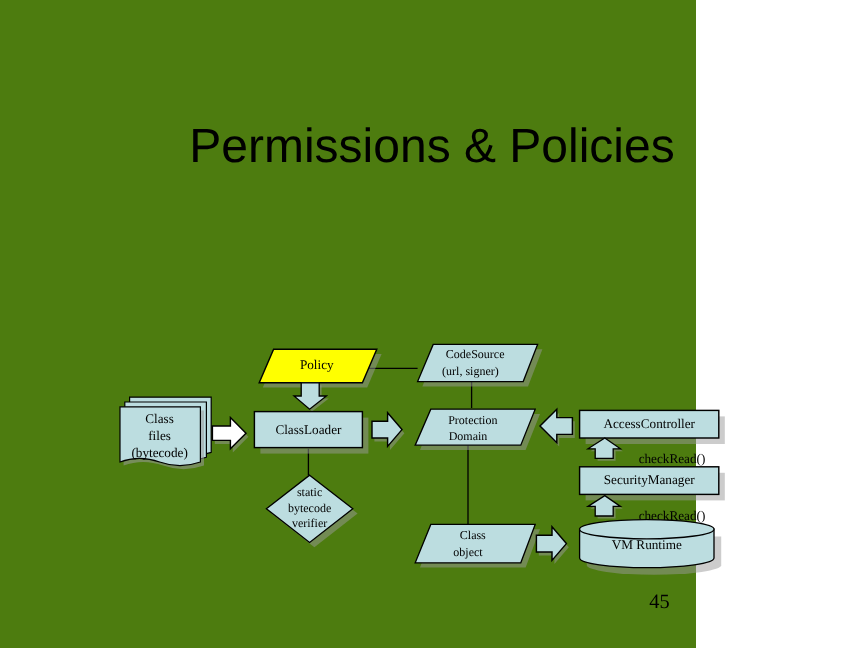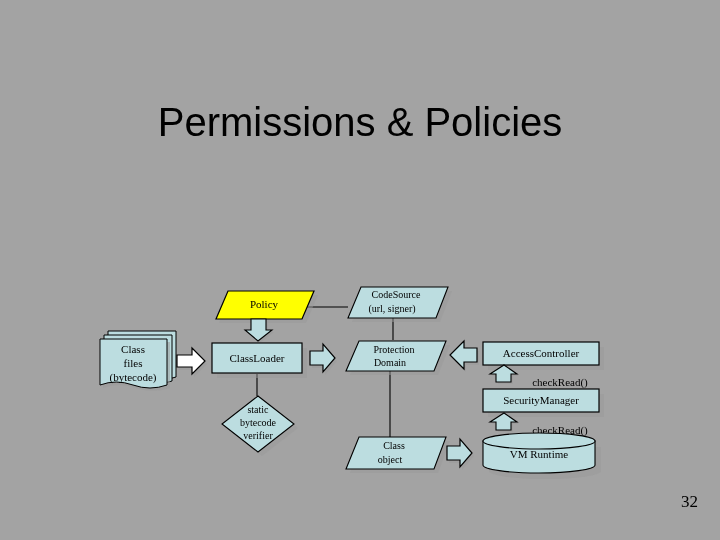--- a/index.html
+++ b/index.html
@@ -10,23 +10,23 @@
   body {
     width: 720px;
     height: 540px;
     position: relative;
     overflow: hidden;
     font-family: "Liberation Serif", "DejaVu Serif", serif;
   }
   #slide {
     position: absolute;
     left: 0; top: 0;
-    width: 720px;
+    width: 580px;
     height: 540px;
-    background: #a3a3a3;
+    background: #4d7c0f;
   }
   #slide-title {
     position: absolute;
     left: 0;
     top: 100px;
     width: 720px;
     text-align: center;
     font-family: "Liberation Sans", "DejaVu Sans", sans-serif;
     font-size: 40px;
     font-weight: normal;
@@ -198,15 +198,15 @@
       <path d="M486,444 L486,468 A56,8 0 0 0 598,468 L598,444 Z" fill="#9a9a9a" opacity="0.5" transform="translate(3,3)"></path>
 
       <path d="M483,441 L483,465 A56,8 0 0 0 595,465 L595,441 Z" fill="#bcdde0" stroke="#000000" stroke-width="1.1"></path>
 
       <ellipse cx="539" cy="441" rx="56" ry="8" fill="#bcdde0" stroke="#000000" stroke-width="1.1"></ellipse>
       <text class="shape-label sz-11" x="539" y="455">VM Runtime</text>
     </g>
 
   </svg>
 
-  <div id="page-number">32</div>
+  <div id="page-number">45</div>
 
 </div>
 
 </body></html>

